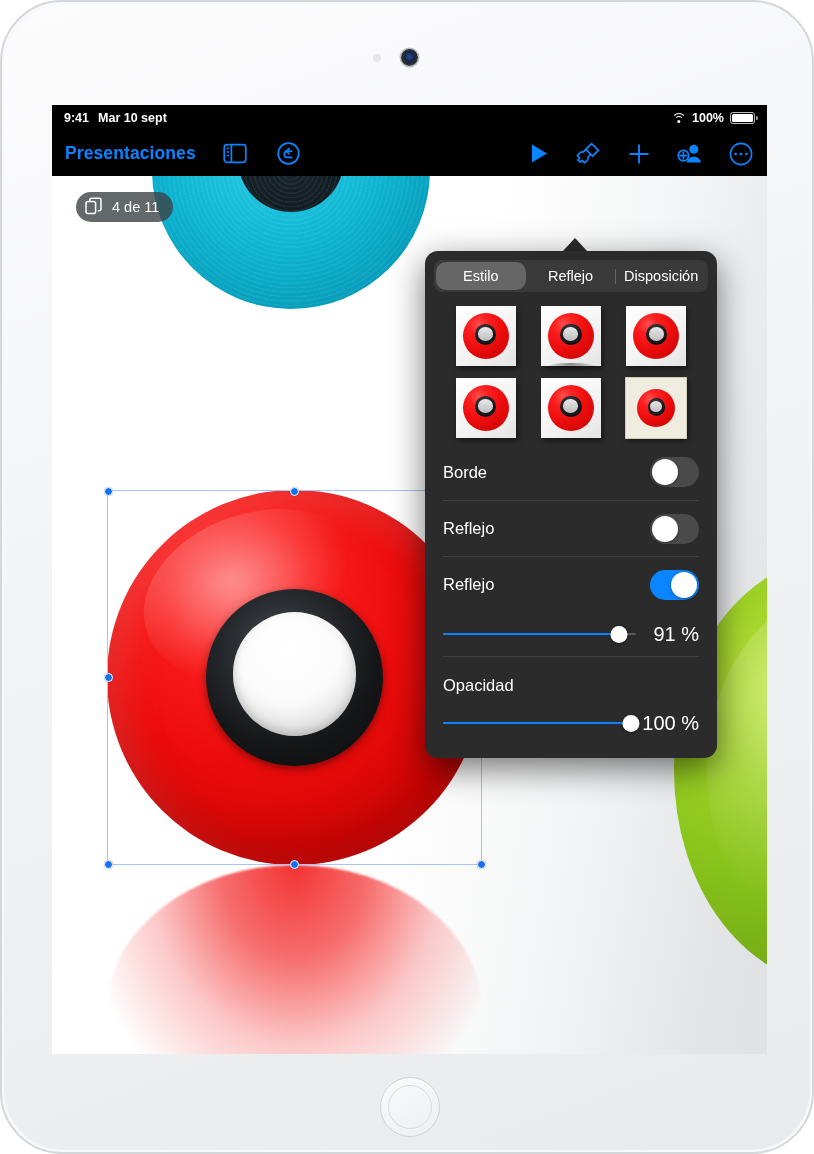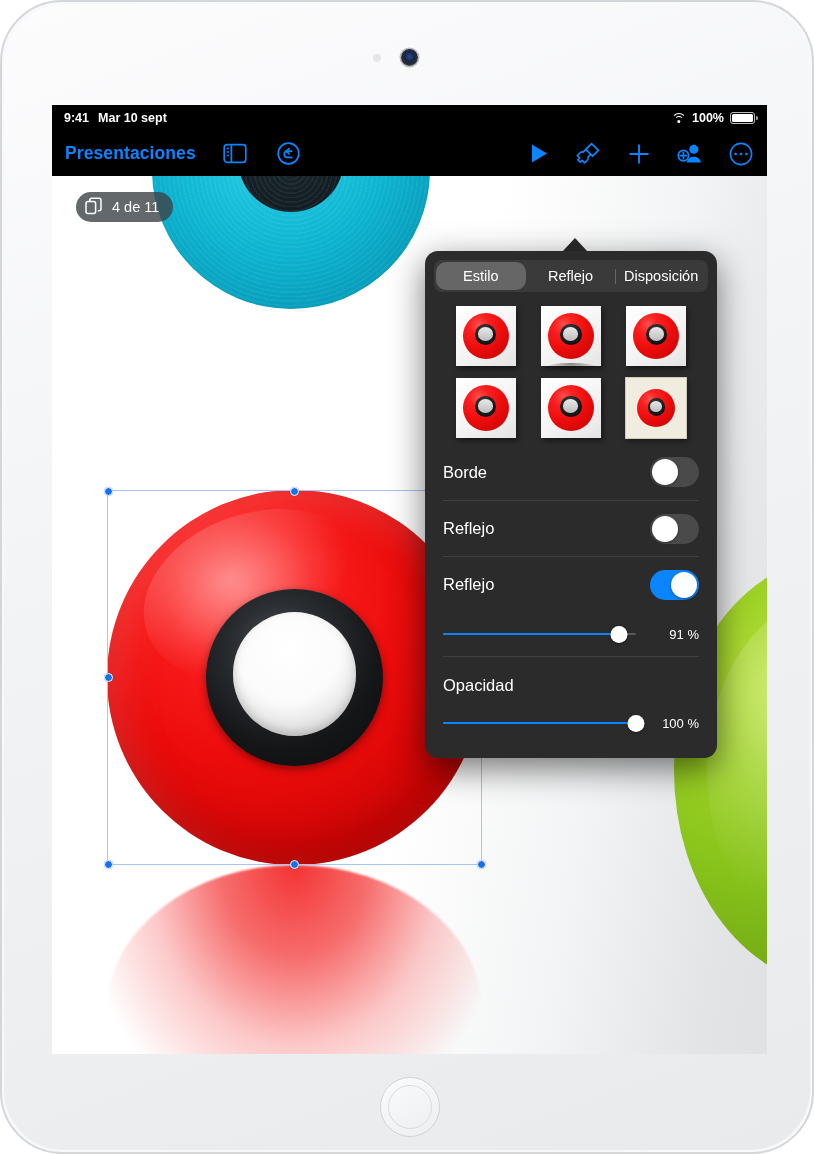--- a/index.html
+++ b/index.html
@@ -355,21 +355,21 @@
   .slider-track .fill {
     position: absolute; left: 0; height: 2.5px;
     background: #0a84ff; border-radius: 2px;
   }
   .slider-track .knob {
     position: absolute; width: 17px; height: 17px; border-radius: 50%;
     background: #fff; box-shadow: 0 1px 3px rgba(0,0,0,.4);
     transform: translateX(-8.5px);
   }
   .slider-value {
-    font-size: 13px; color: #fff; min-width: 52px; text-align: right;
+    font-size: 20px; color: #fff; min-width: 52px; text-align: right;
     white-space: nowrap;
   }
   .section-sep { height: 1px; margin: 0 18px; background: rgba(255,255,255,.10); }
 </style>
 </head>
 <body>
 
 <div id="device">
   <div id="device-inner-shade"></div>
   <div id="ambient-sensor"></div>

